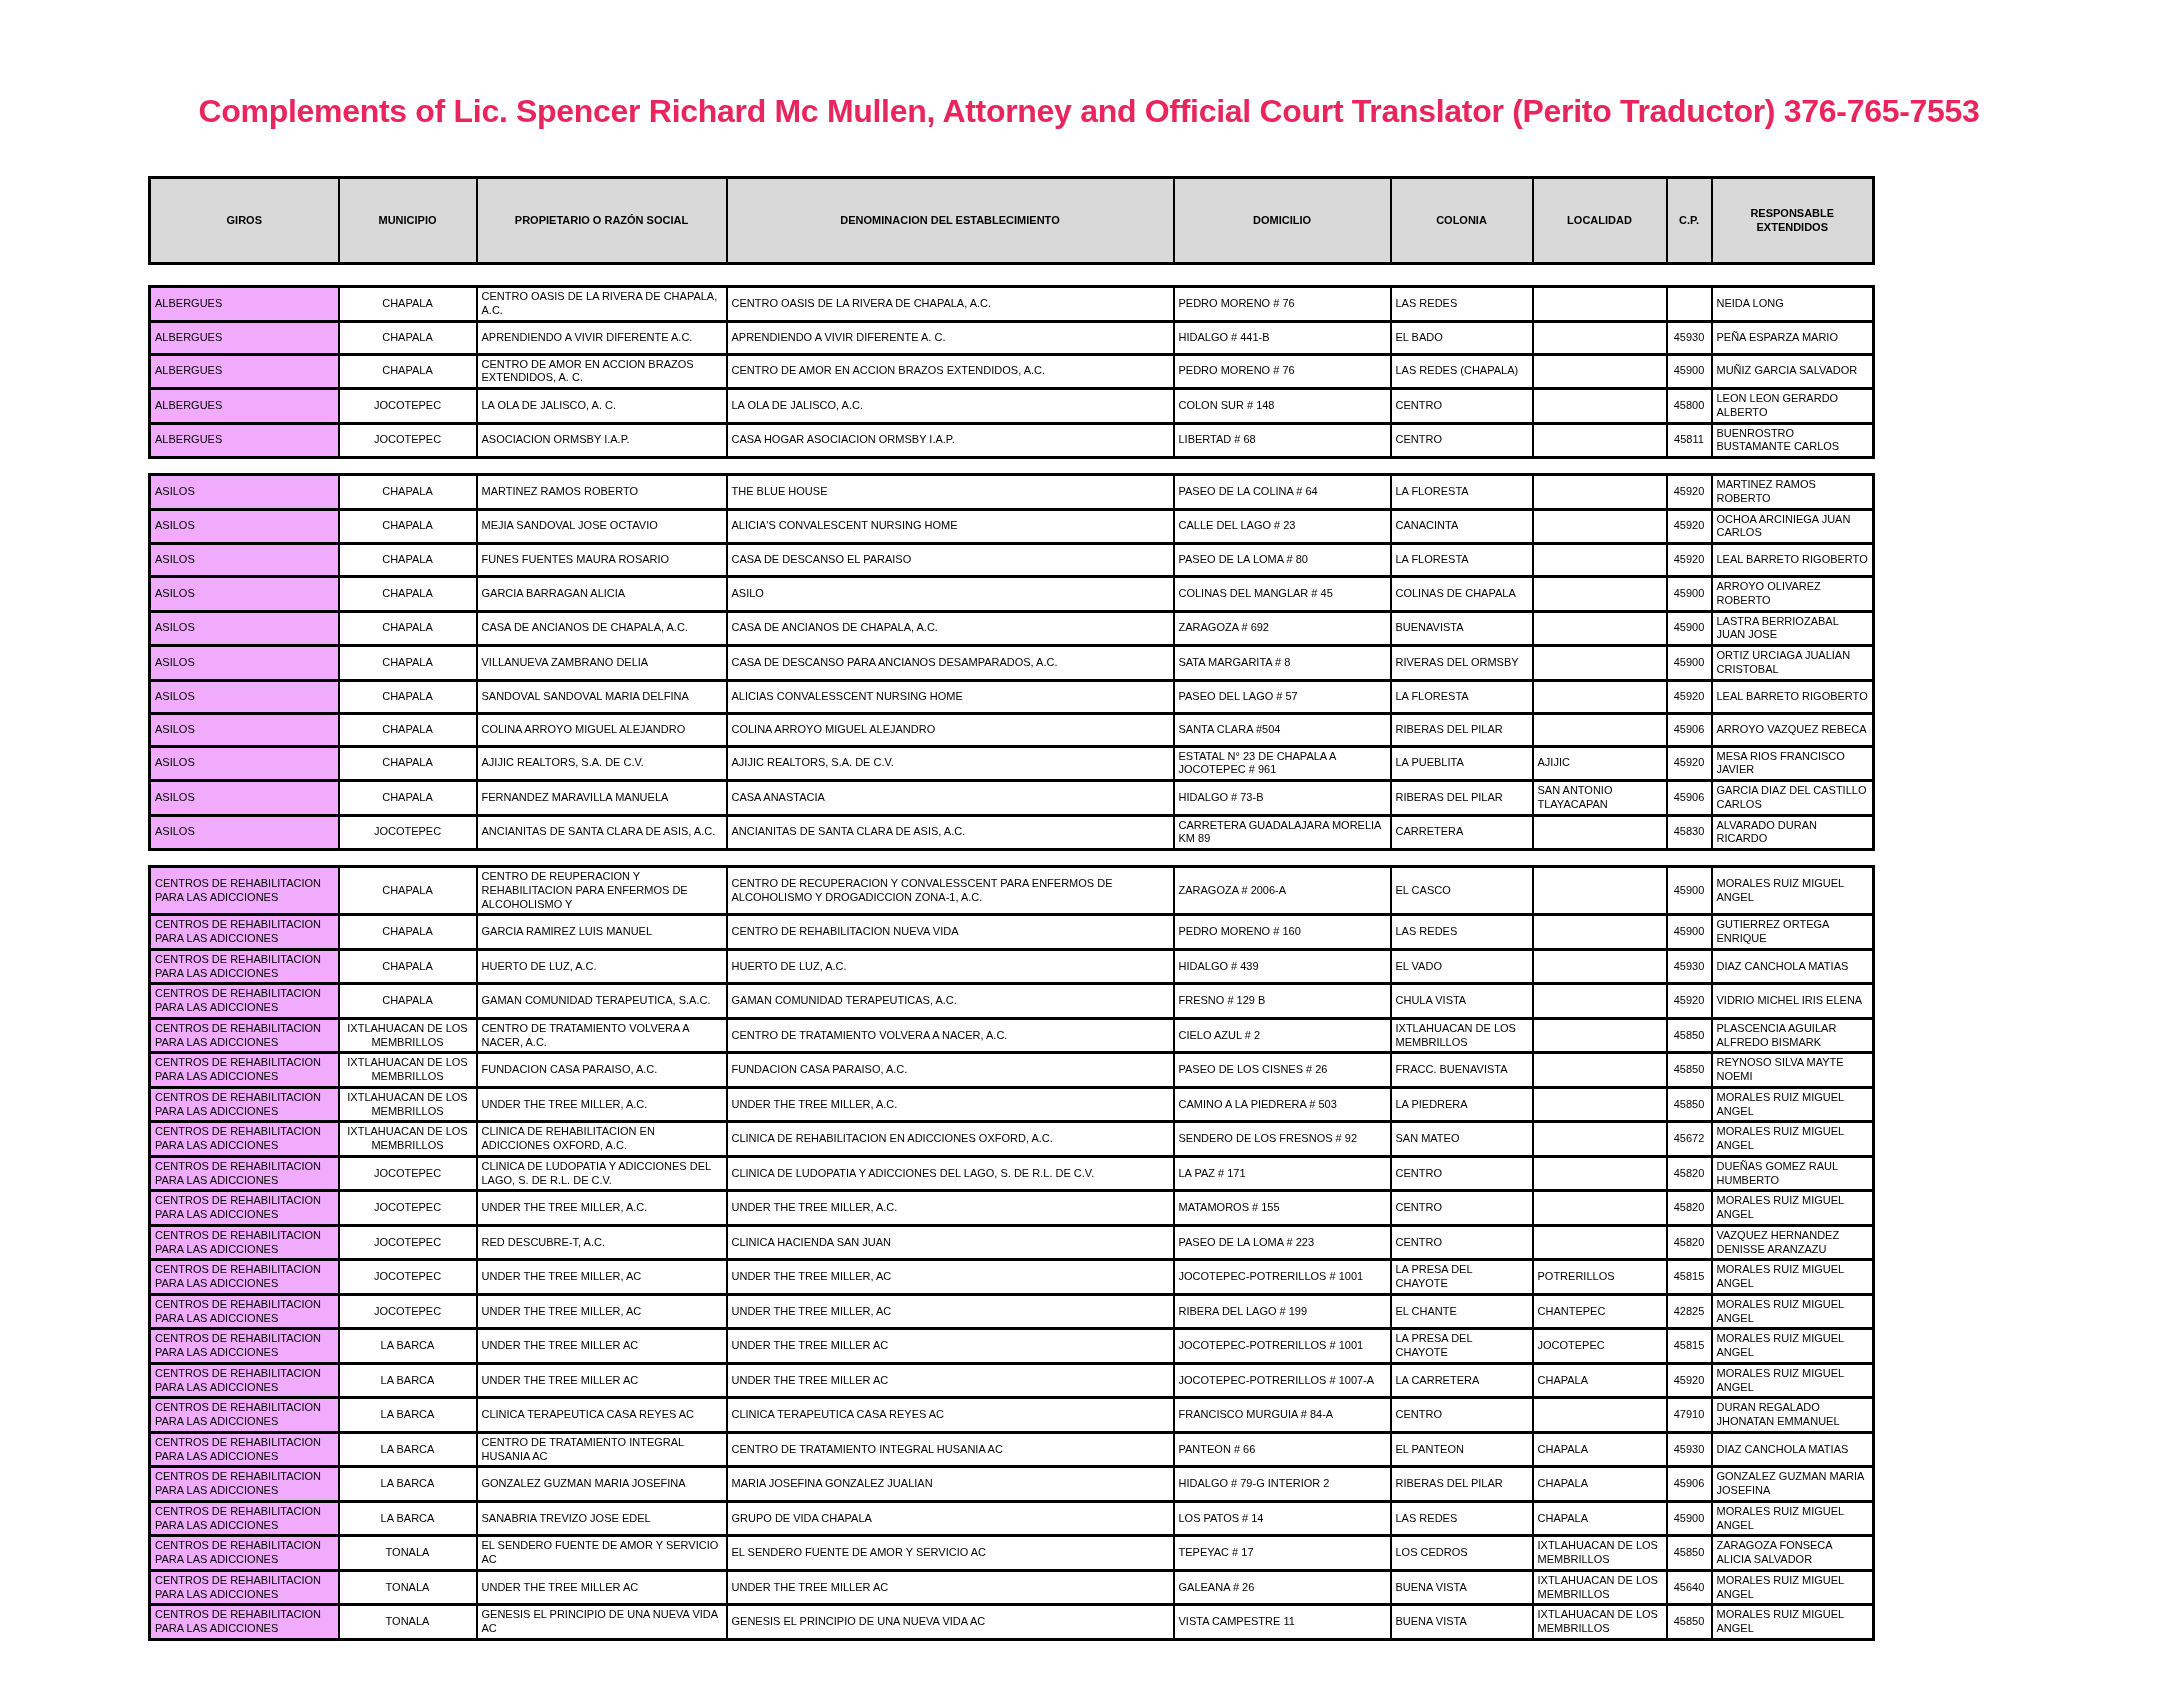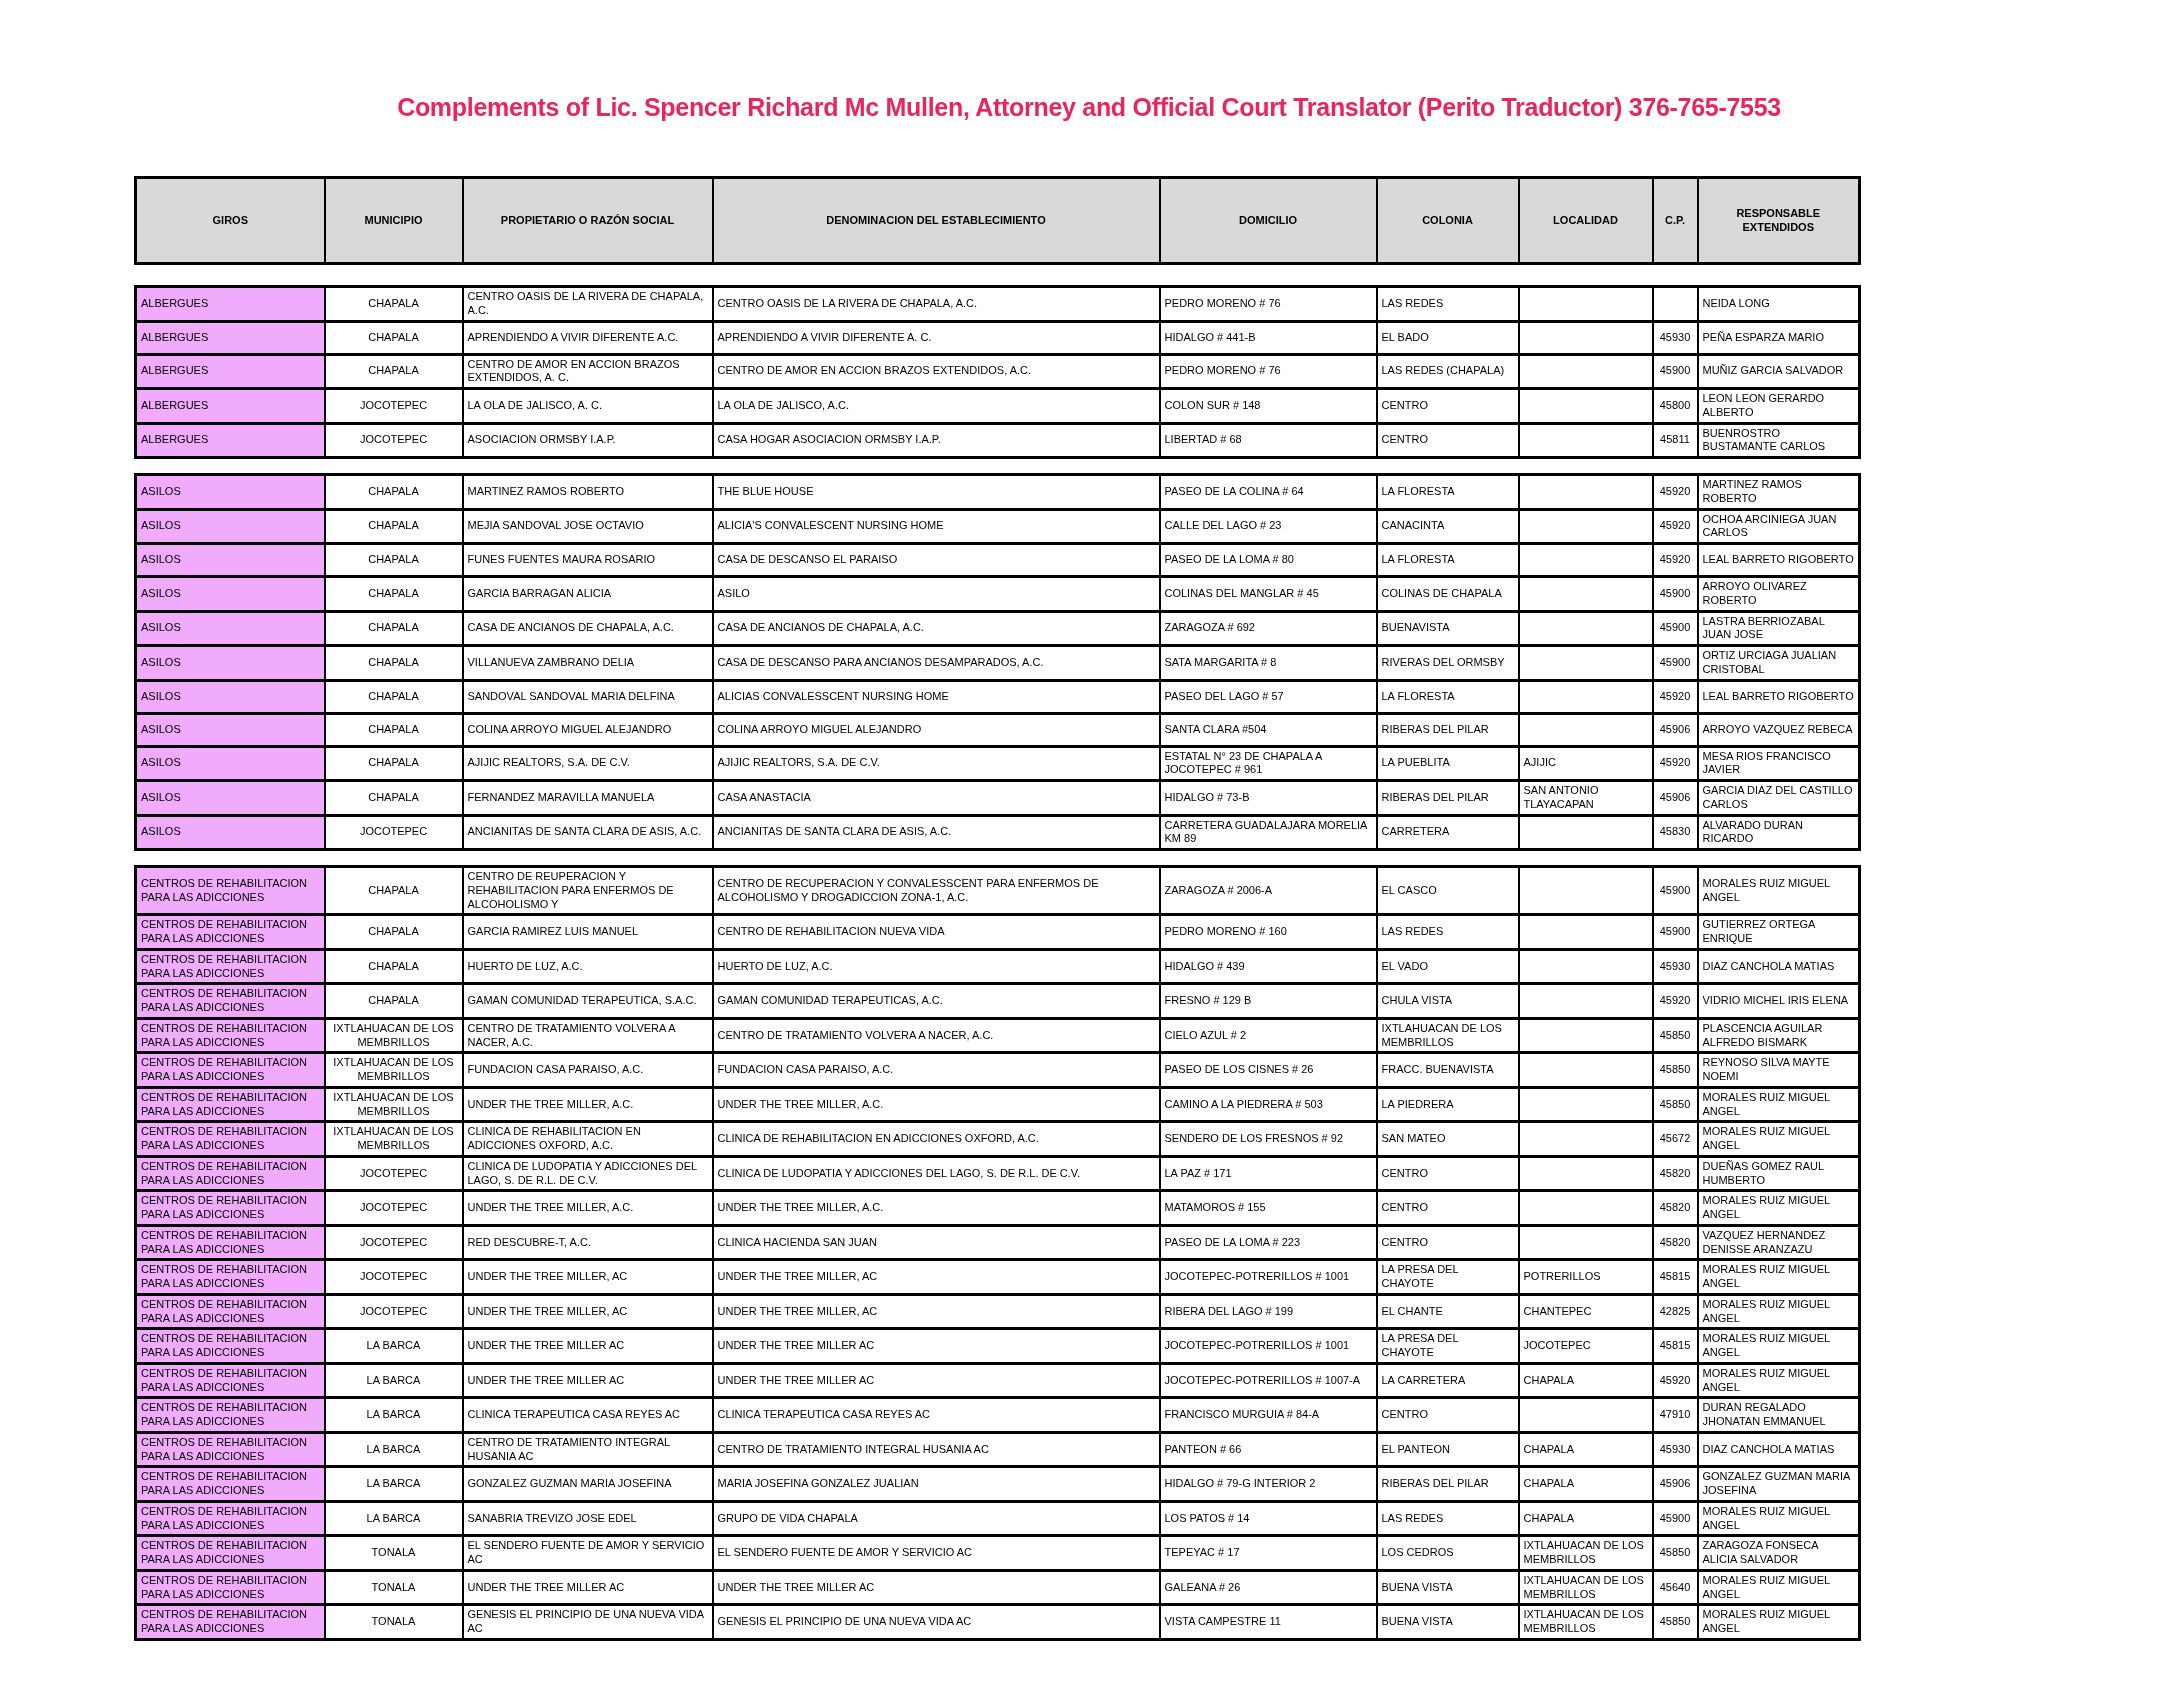--- a/index.html
+++ b/index.html
@@ -2,26 +2,27 @@
 <html><head>
 <meta charset="utf-8">
 <style>
   html,body{margin:0;padding:0;}
   body{
     width:2178px;height:1683px;background:#ffffff;position:relative;overflow:hidden;
     font-family:"Liberation Sans", sans-serif;
   }
   .page-title{
     position:absolute;top:93px;left:0;width:2178px;text-align:center;
-    font-size:25px;font-weight:600;letter-spacing:-0.3px;white-space:nowrap;
+    font-size:32px;font-weight:600;letter-spacing:-0.3px;white-space:nowrap;
   }
   .table-wrap{position:absolute;left:134px;top:176px;width:1723px;}
   table.grid{
     border-collapse:collapse;table-layout:fixed;width:1723px;background:#ffffff;
     border:3px solid #000;
+    margin-left:14px;
   }
   .grid th,.grid td{
     border:2px solid #000;border-top-width:3px;border-bottom-width:3px;
     font-size:11px;line-height:1.25;padding:2px 4px;
     overflow:hidden;word-wrap:break-word;color:#000;
   }
   .grid th{
     background:#d9d9d9;font-weight:700;text-align:center;height:79px;vertical-align:middle;
   }
   .grid td{height:26px;vertical-align:middle;text-align:left;}

